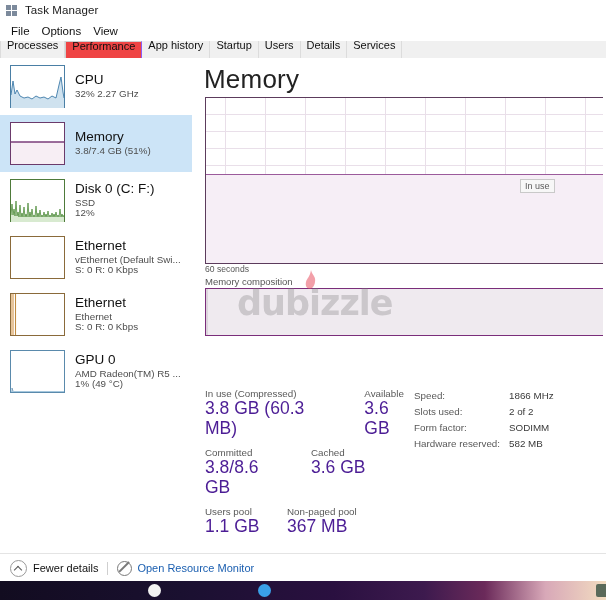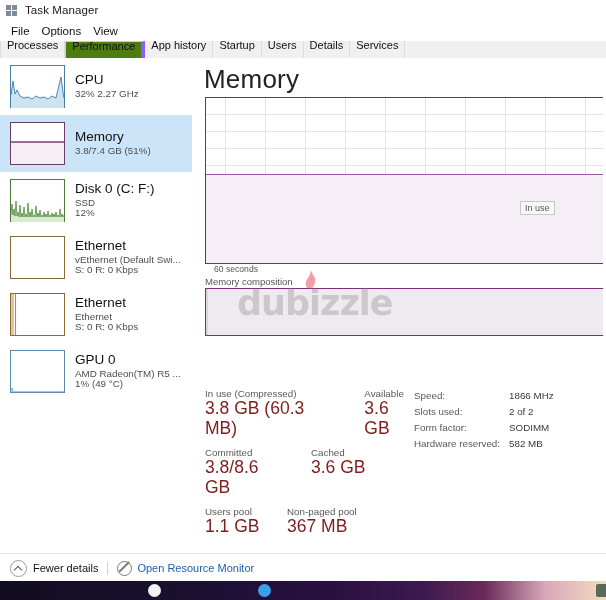--- a/index.html
+++ b/index.html
@@ -53,24 +53,24 @@
     font-size: 11px; color: #111;
     padding: 1px 6px 10px 6px;
     display: flex; align-items: center;
     border-right: 1px solid #dcdcdc;
     background: #f0f0f0;
     white-space: nowrap;
     cursor: default;
   }
   .tab:first-child { border-left: 1px solid #dcdcdc; }
   .tab.active {
-    background: #4d7c0f;
+    background: #ef4444;
     border-top: 1px solid #cfcfcf;
     border-left: 1px solid #cfcfcf;
-    border-right: 4px solid #8b5cf6;
+    border-right: 1px solid #8b5cf6;
     margin-bottom: -1px;
   }
 
   
   .content {
     position: absolute; left: 0; top: 58px; width: 488px; height: 495px;
     background: #ffffff;
   }
   .sidebar {
     position: absolute; left: 0; top: 0; width: 192px; height: 495px;
@@ -134,40 +134,40 @@
     background: #f7f7f7;
     border: 1px solid #c9c9c9;
     font-size: 9px; color: #5a5a5a;
     padding: 1px 4px;
     white-space: nowrap;
   }
   .axis-row {
     position: relative; width: 398px; margin-left: 13px;
     height: 13px;
   }
-  .axis-left { position: absolute; left: 9px; top: 0; font-size: 8.6px; color: #555; }
+  .axis-left { position: absolute; left: 0; top: 0; font-size: 8.6px; color: #555; }
 
   .comp-bar {
     margin: 1px 0 0 13px;
     width: 398px; height: 48px;
     border: 1.5px solid #7a2d7a;
     border-right: none;
     box-sizing: border-box;
     background: #efeaef;
     position: relative;
     overflow: hidden;
   }
   .comp-seg { position: absolute; top: 0; bottom: 0; }
 
   
   .stats {
     position: absolute; left: 0; top: 330px; width: 414px; height: 165px;
   }
   .stat-lbl { font-size: 9.8px; color: #595959; }
-  .stat-val { font-size: 17.5px; color: #7f1d1d; font-weight: 300; line-height: 1.12; }
+  .stat-val { font-size: 17.5px; color: #4c1d95; font-weight: 300; line-height: 1.12; }
   .scol-left { position: absolute; left: 13px; top: 0; width: 210px; }
   .srow { margin-bottom: 9px; }
   .srow-flex { display: flex; }
   .sblock { }
   .scol-right { position: absolute; left: 222px; top: 0; width: 192px; }
   .kv { display: flex; font-size: 9.8px; color: #595959; line-height: 16px; }
   .kv .k { width: 95px; flex: 0 0 auto; }
   .kv .v { color: #3a3a3a; }
 
   
@@ -367,21 +367,21 @@
           <div class="h" style="top:33px;"></div>
           <div class="h" style="top:50px;"></div>
           <div class="h" style="top:67px;"></div>
           <div class="h" style="top:84px;"></div>
           <div class="h" style="top:101px;"></div>
           <div class="h" style="top:118px;"></div>
           <div class="h" style="top:135px;"></div>
           <div class="h" style="top:152px;"></div>
         </div>
         <div class="usefill" style="height:88px;"></div>
-        <div class="tooltip" style="left:314px; top:103px;">In use</div>
+        <div class="tooltip" style="left:314px; top:81px;">In use</div>
       </div>
 
       <div class="axis-row">
         <span class="axis-left">60 seconds</span>
       </div>
 
       <div class="glabel" style="margin-top:-1px;">Memory composition</div>
 
       <div class="comp-bar">
         <div class="comp-seg" style="left:0; width:2px; background:#ddd4dd;"></div>

